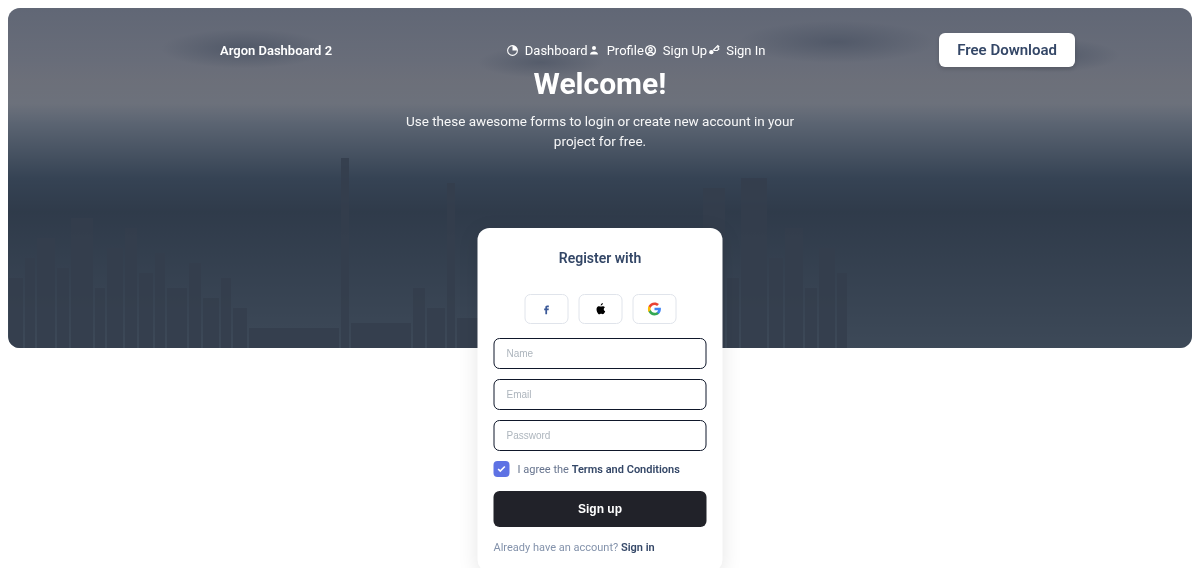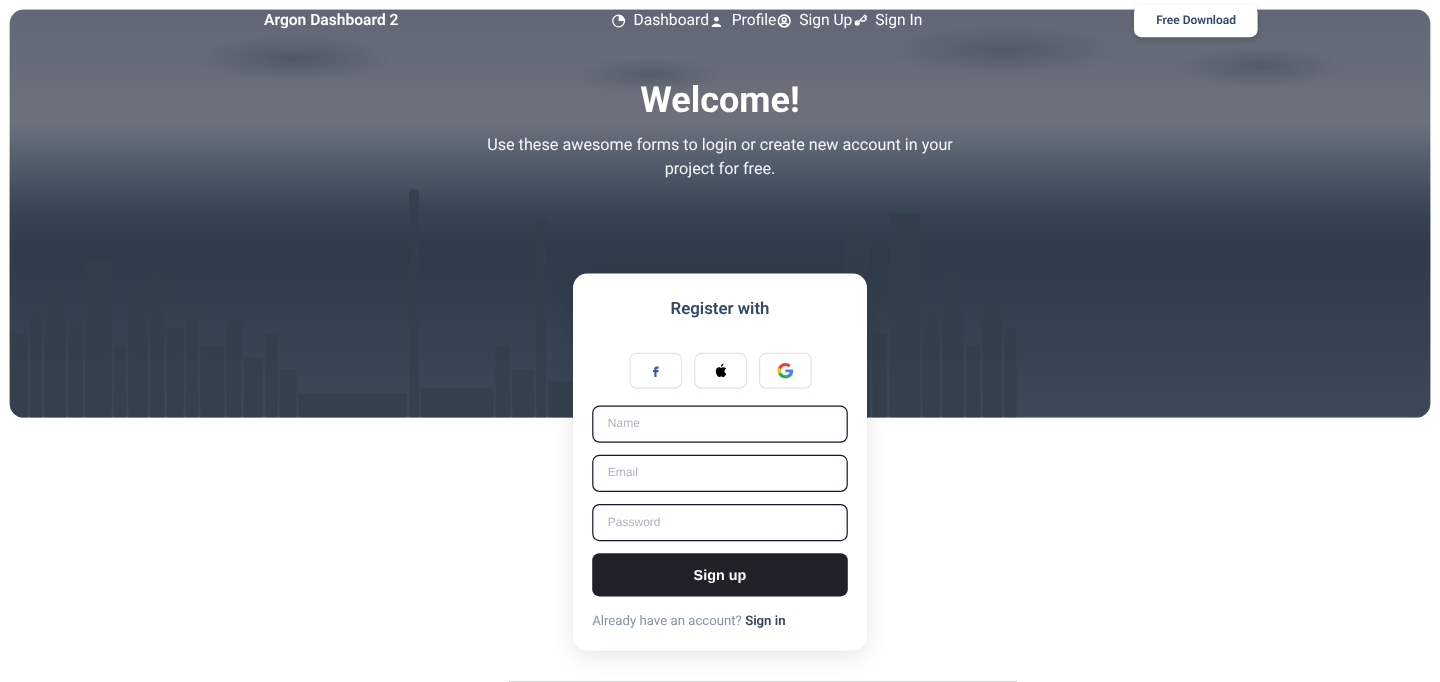--- a/index.html
+++ b/index.html
@@ -41,37 +41,37 @@
   display: flex;
   align-items: flex-end;
 }
 .bldg { background: rgba(70,80,92,0.85); margin: 0 1px; }
 .overlay {
   position: absolute; inset: 0;
   background: rgba(33,44,61,0.5);
 }
 .nav {
   position: absolute;
-  top: 4px;
+  top: 33px;
   left: 0; right: 0;
   padding: 0 40px;
   display: flex;
   align-items: center;
   color: #fff;
   font-size: 13px;
   z-index: 5;
 }
 .brand { font-weight: 600; margin-left: 180px; }
 .nav-center { display: flex; margin: 0 auto; }
 .nav-link { display: flex; align-items: center; gap: 6px; cursor: pointer; }
 .nav-icon { width: 13px; height: 13px; display: inline-flex; align-items: center; justify-content: center; }
 .download-btn {
   background: #fff; color: #344767; font-weight: 600;
-  font-size: 10px; padding: 8px 18px; border-radius: 6px;
-  cursor: pointer; margin-right: 112px;
+  font-size: 15px; padding: 8px 18px; border-radius: 6px;
+  cursor: pointer; margin-right: 85px;
   box-shadow: 0 2px 4px rgba(0,0,0,0.15);
 }
 .hero-text { position: absolute; top: 66px; left: 0; right: 0; text-align: center; color: #fff; z-index: 4; }
 .hero-title { font-size: 30px; font-weight: 700; margin-bottom: 10px; }
 .hero-sub { font-size: 13.5px; line-height: 1.5; opacity: 0.95; max-width: 420px; margin: 4px auto; }
 .card {
   position: absolute;
   top: 228px;
   left: 50%;
   transform: translateX(-50%);
@@ -242,19 +242,29 @@
           </svg>
       </span>
     </div>
   </div>
 
 
   <input class="field" type="text" placeholder="Name" style="">
   <input class="field" type="text" placeholder="Email" style="">
   <input class="field" type="password" placeholder="Password" style="">
 
+  <div class="terms-row">
+    <div class="chk">
+      <svg width="10" height="10" viewBox="0 0 24 24">
+          <path fill="none" stroke="#fff" stroke-width="4" d="M4 12l5 5L20 6"></path>
+        </svg>
+    </div>
+    <div>
+      <span>I agree the </span><span class="terms-link">Terms and Conditions</span>
+    </div>
+  </div>
 
   <button class="signup-btn">Sign up</button>
 
   <div class="already">
     <span>Already have an account? </span><span class="already-link">Sign in</span>
   </div>
 </div>
 
 </body></html>

